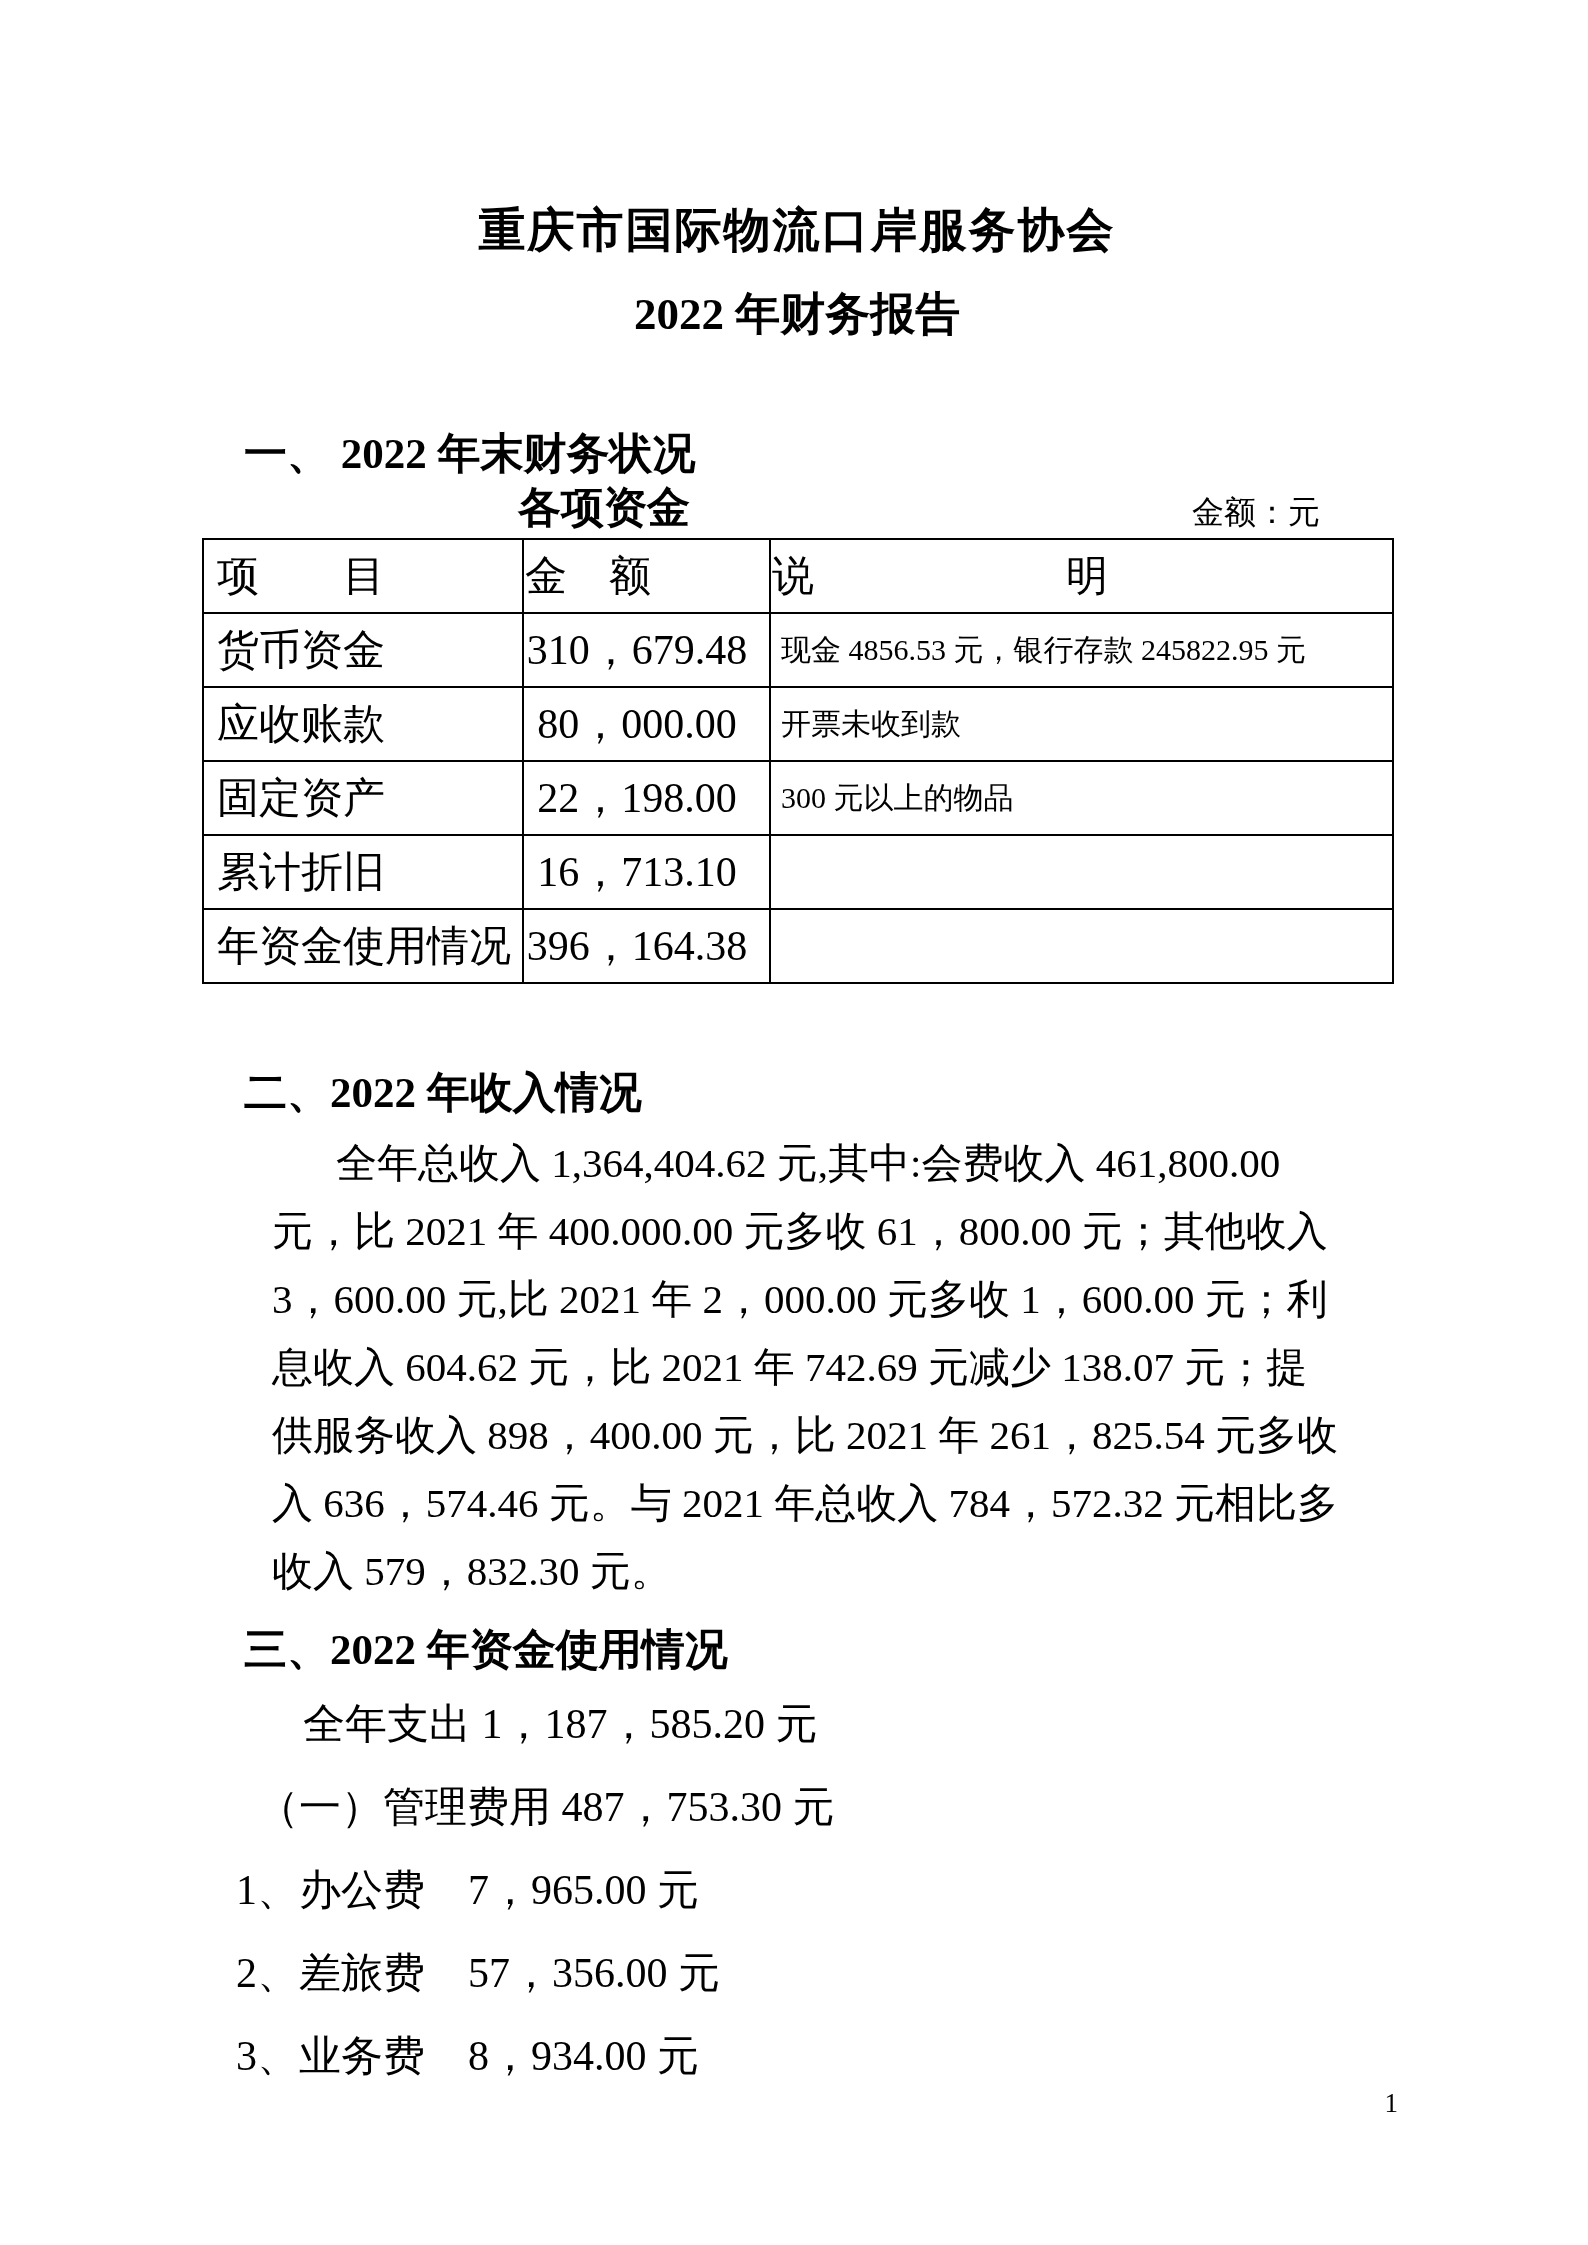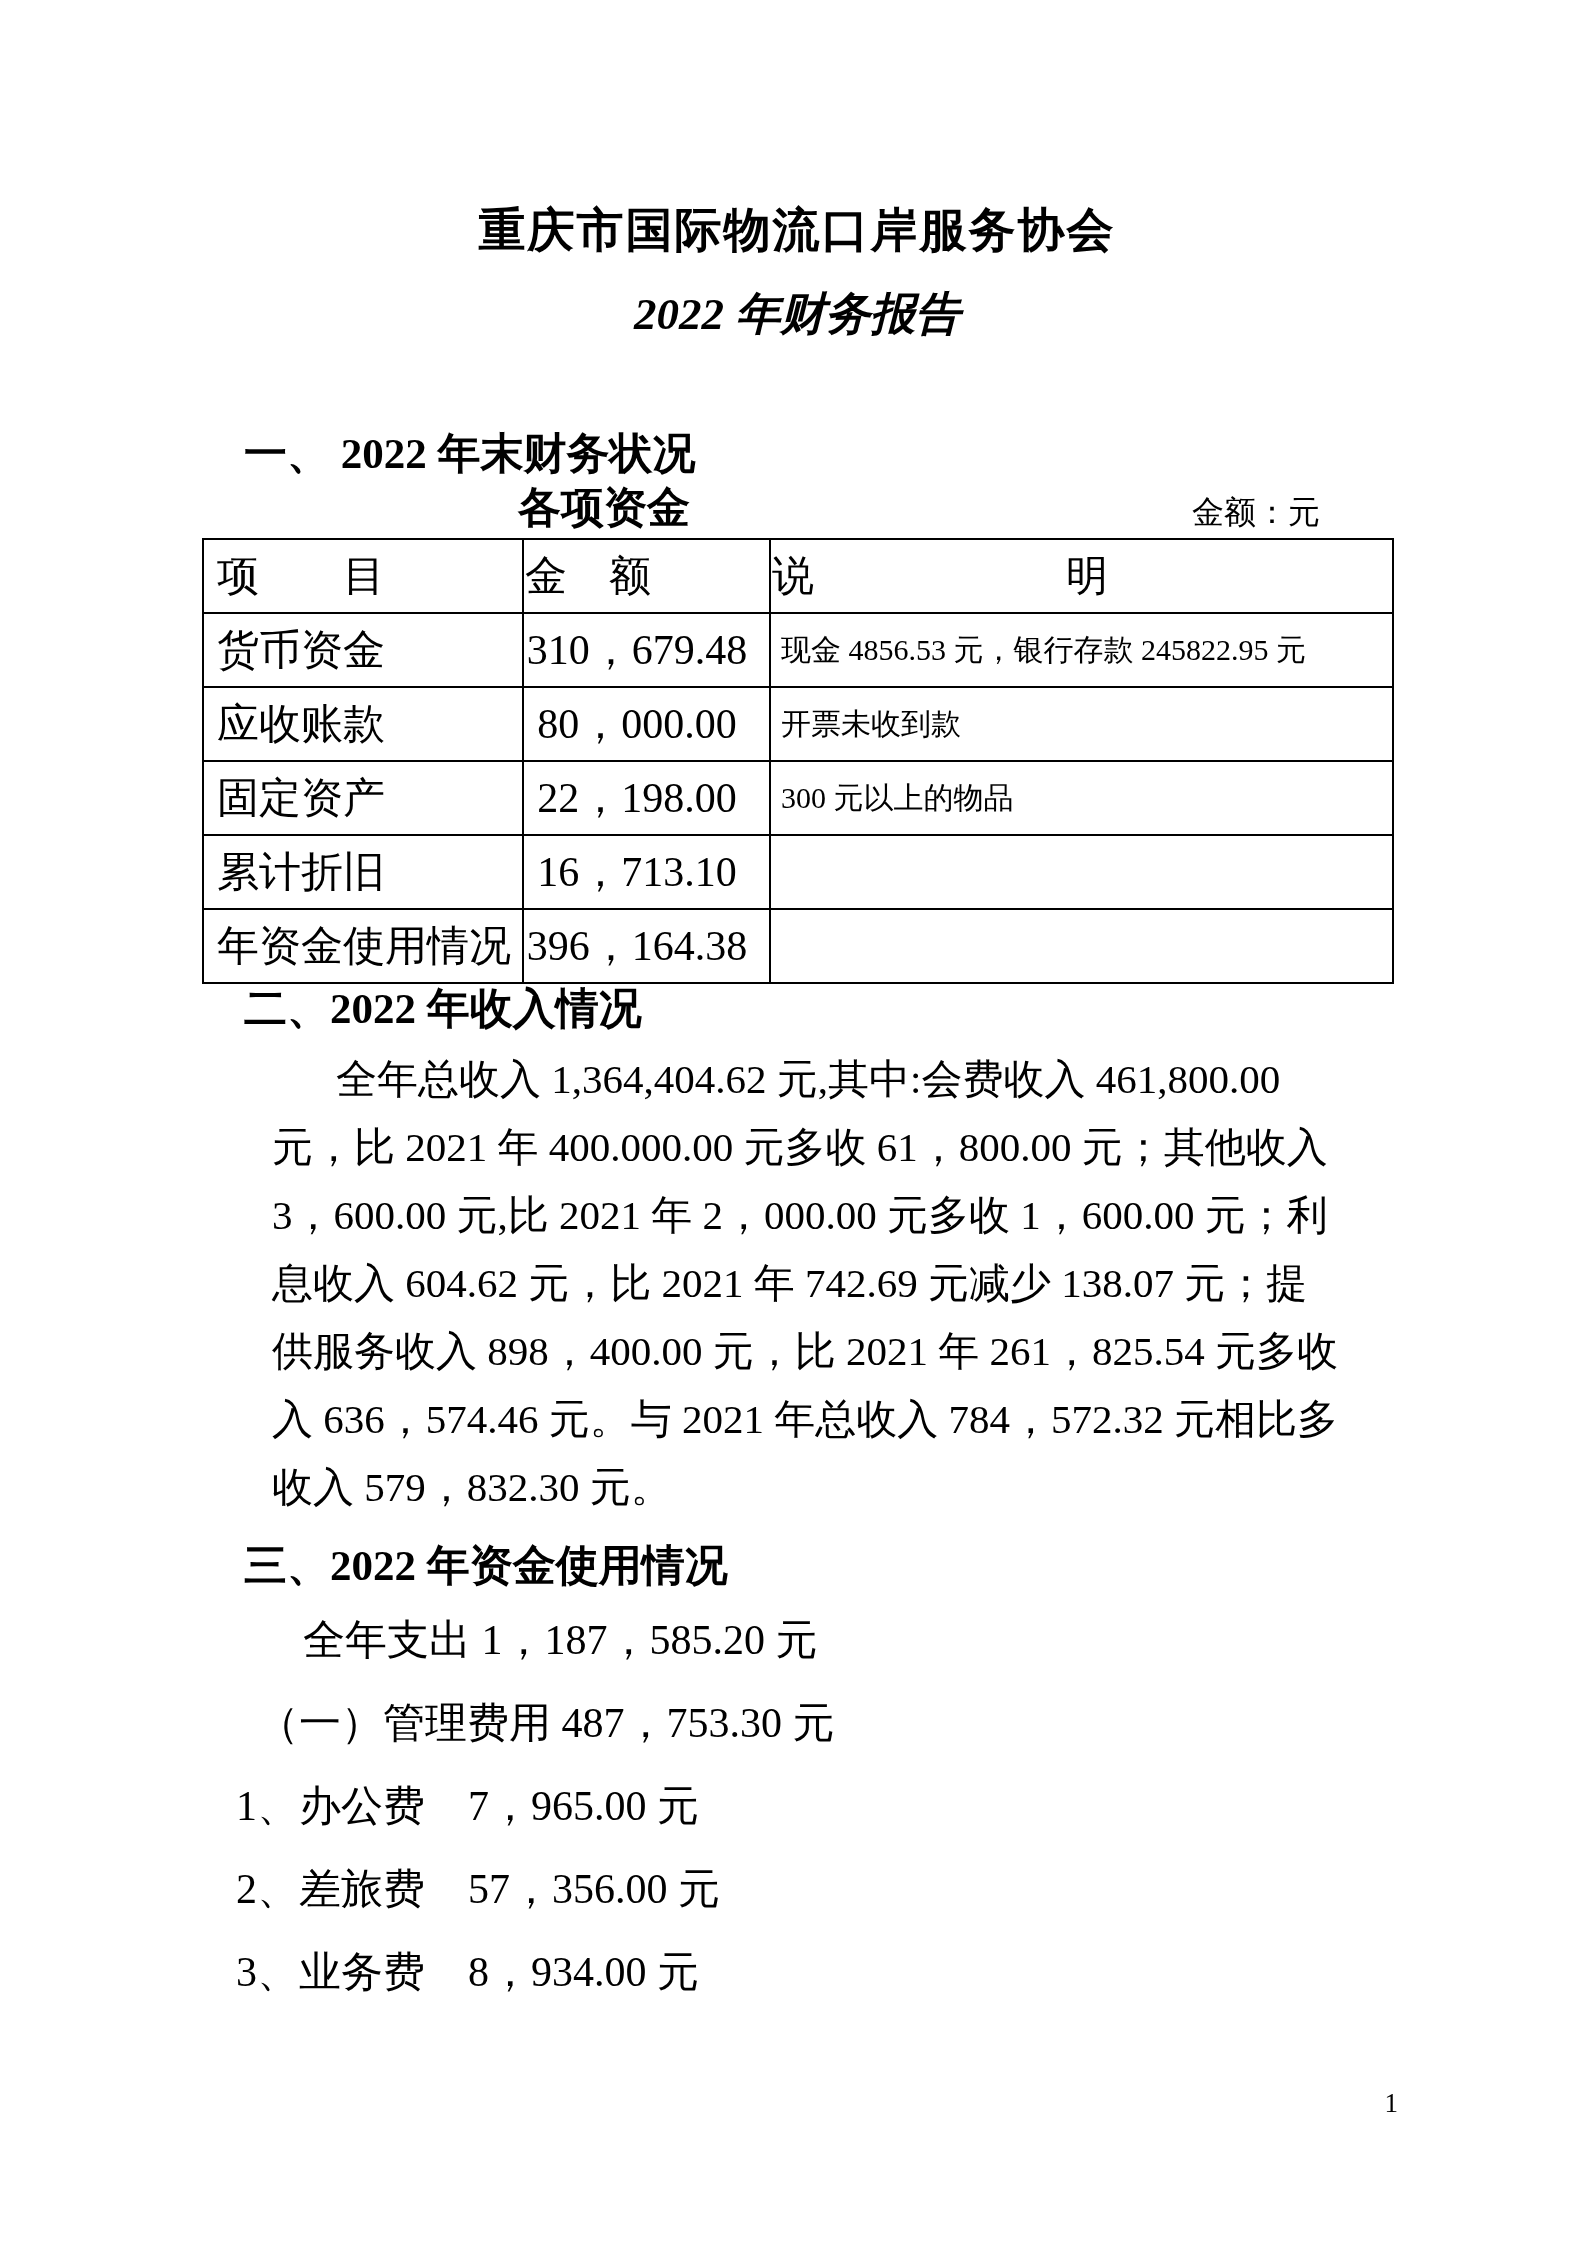--- a/index.html
+++ b/index.html
@@ -19,31 +19,30 @@
     font-size:47px; font-weight:bold;
     line-height:1.15; letter-spacing:2px;
     white-space:nowrap;
   }
   .doc-subtitle {
     margin-top:32px;
     text-align:center;
     font-size:45px; font-weight:bold;
     line-height:1.15;
     white-space:nowrap;
-    font-style:italic;
   }
 
   .sec-heading {
     font-size:43px; font-weight:bold;
     line-height:1.15;
     margin-left:42px;
     white-space:nowrap;
   }
   .sec-heading.first { margin-top:88px; }
-  .sec-heading.second { }
+  .sec-heading.second { margin-top:84px; }
   .sec-heading.third { margin-top:20px; }
 
   .caption-row { position:relative; margin-top:8px; height:44px; }
   .table-caption {
     position:absolute; left:316px; top:0;
     font-size:43px; font-weight:bold; line-height:44px;
     white-space:nowrap;
   }
   .unit-note {
     position:absolute; right:72px; top:8px;

